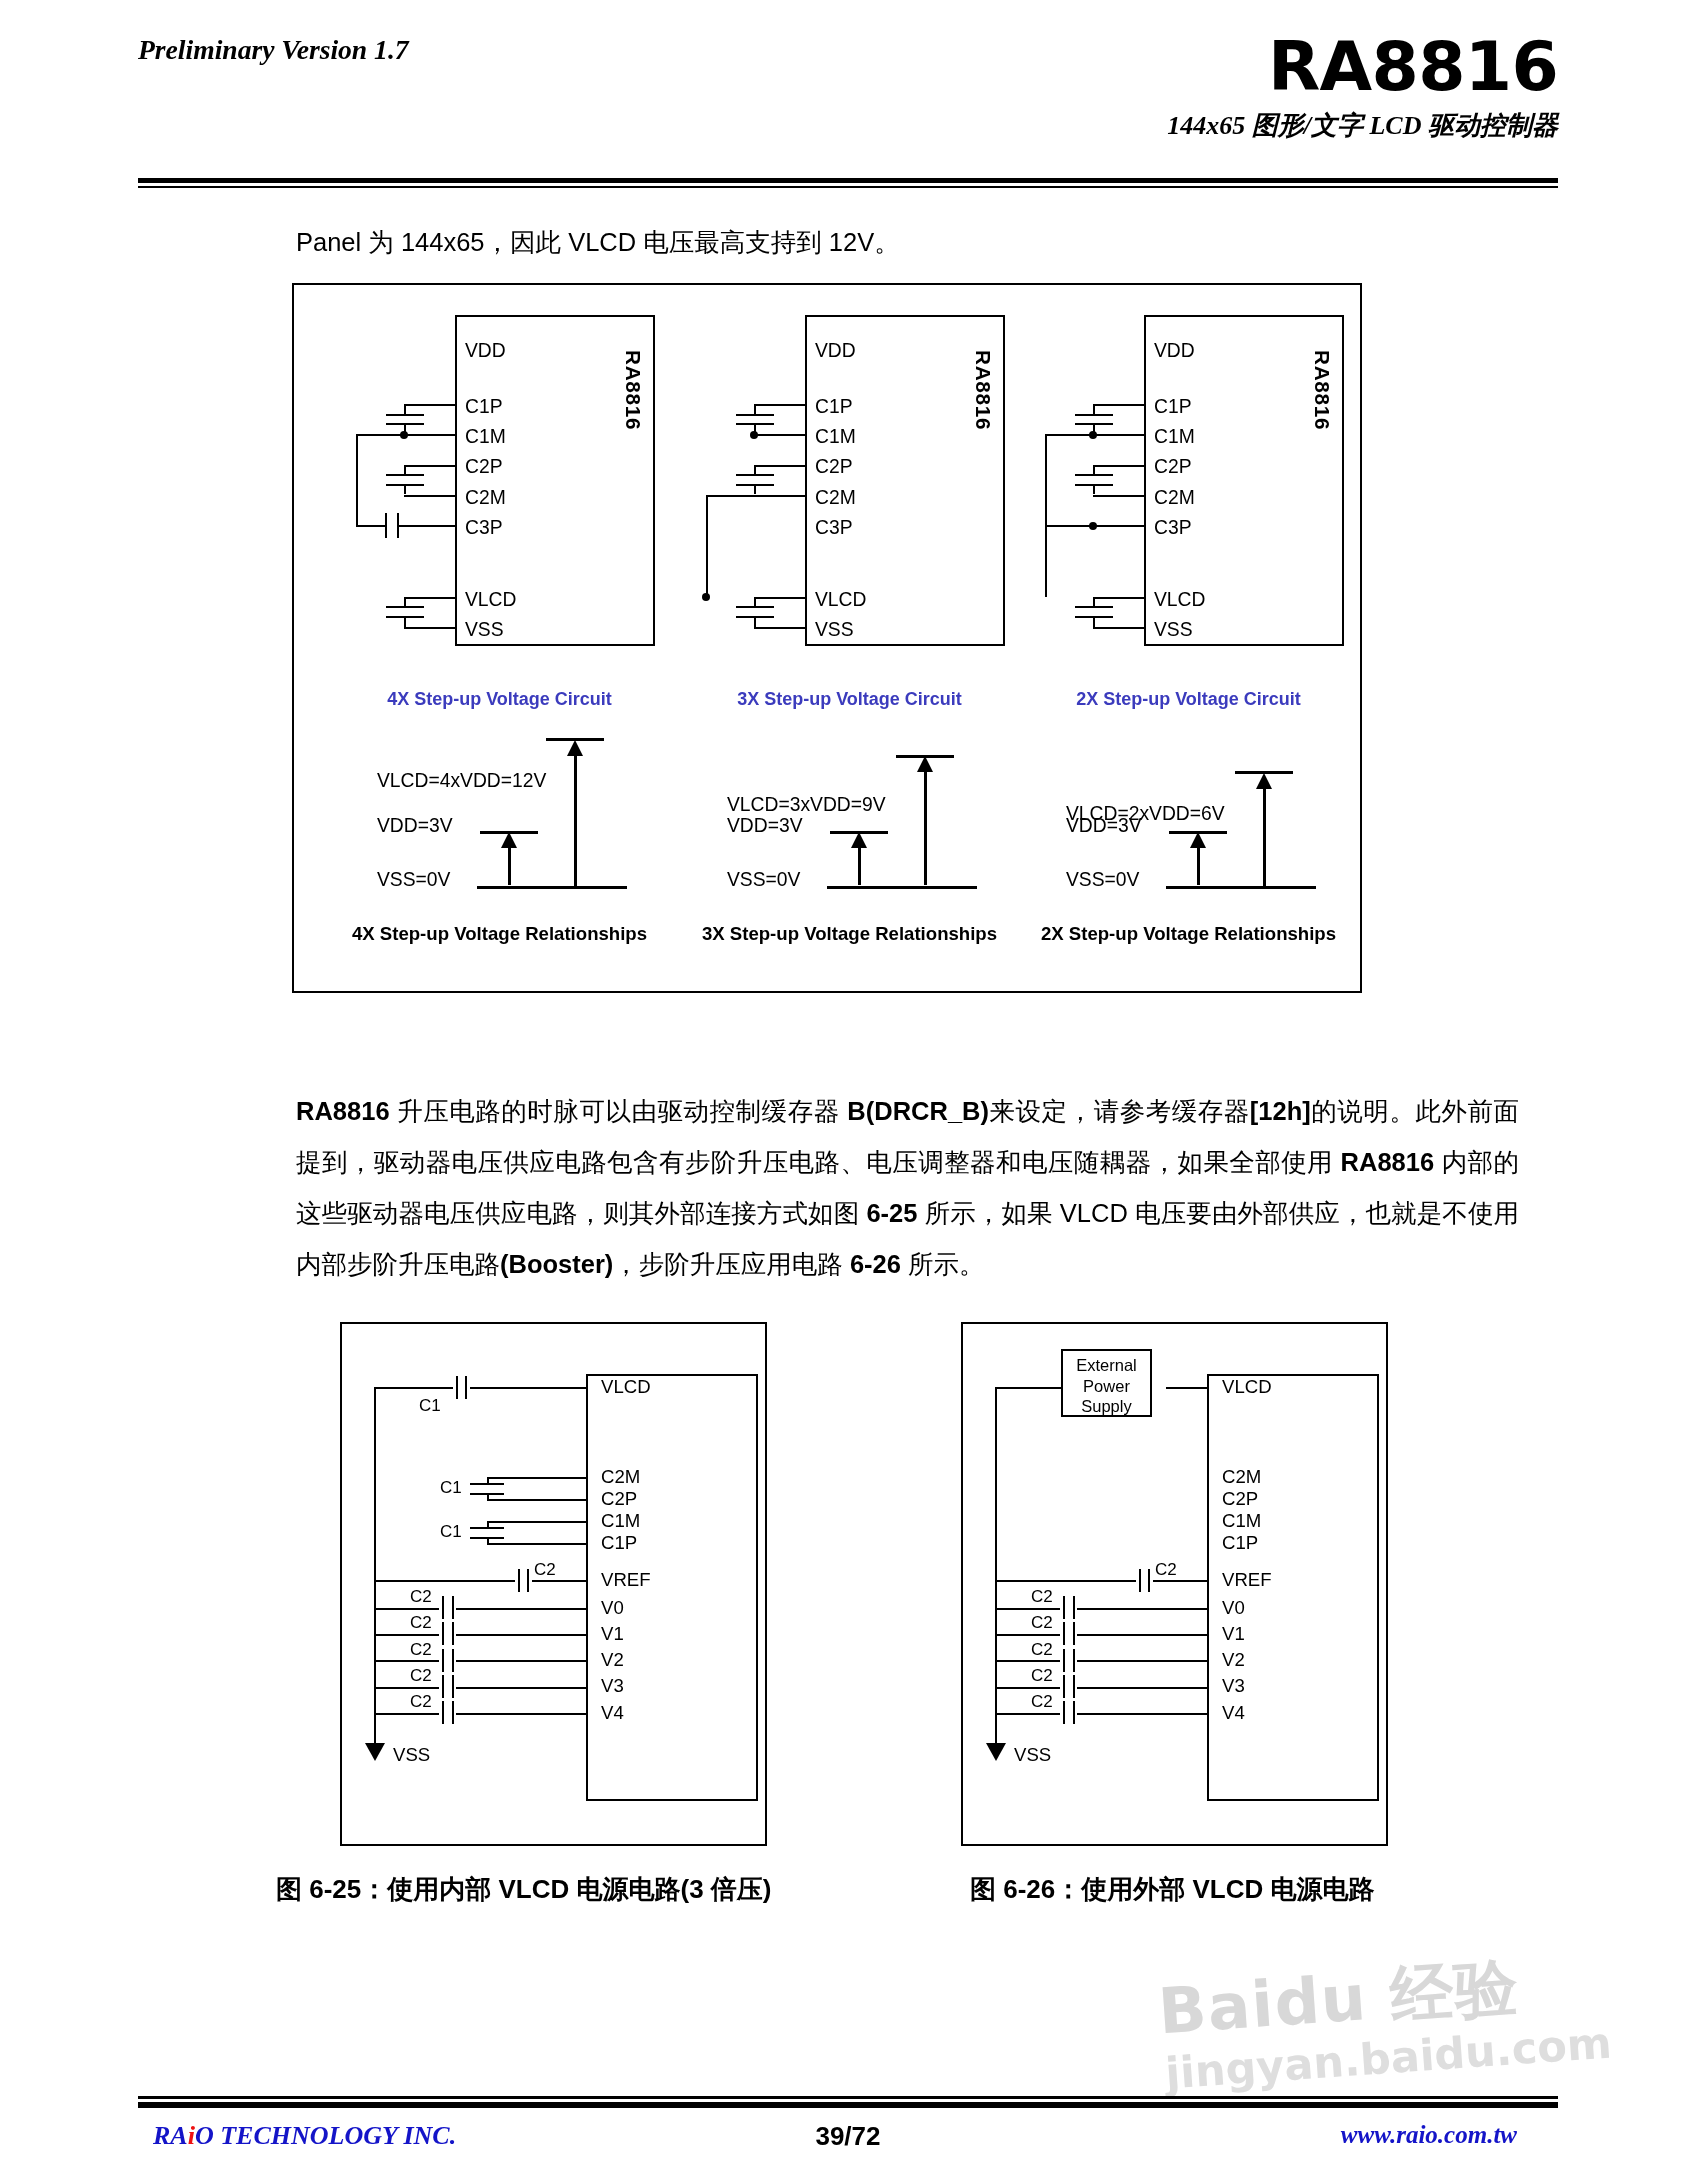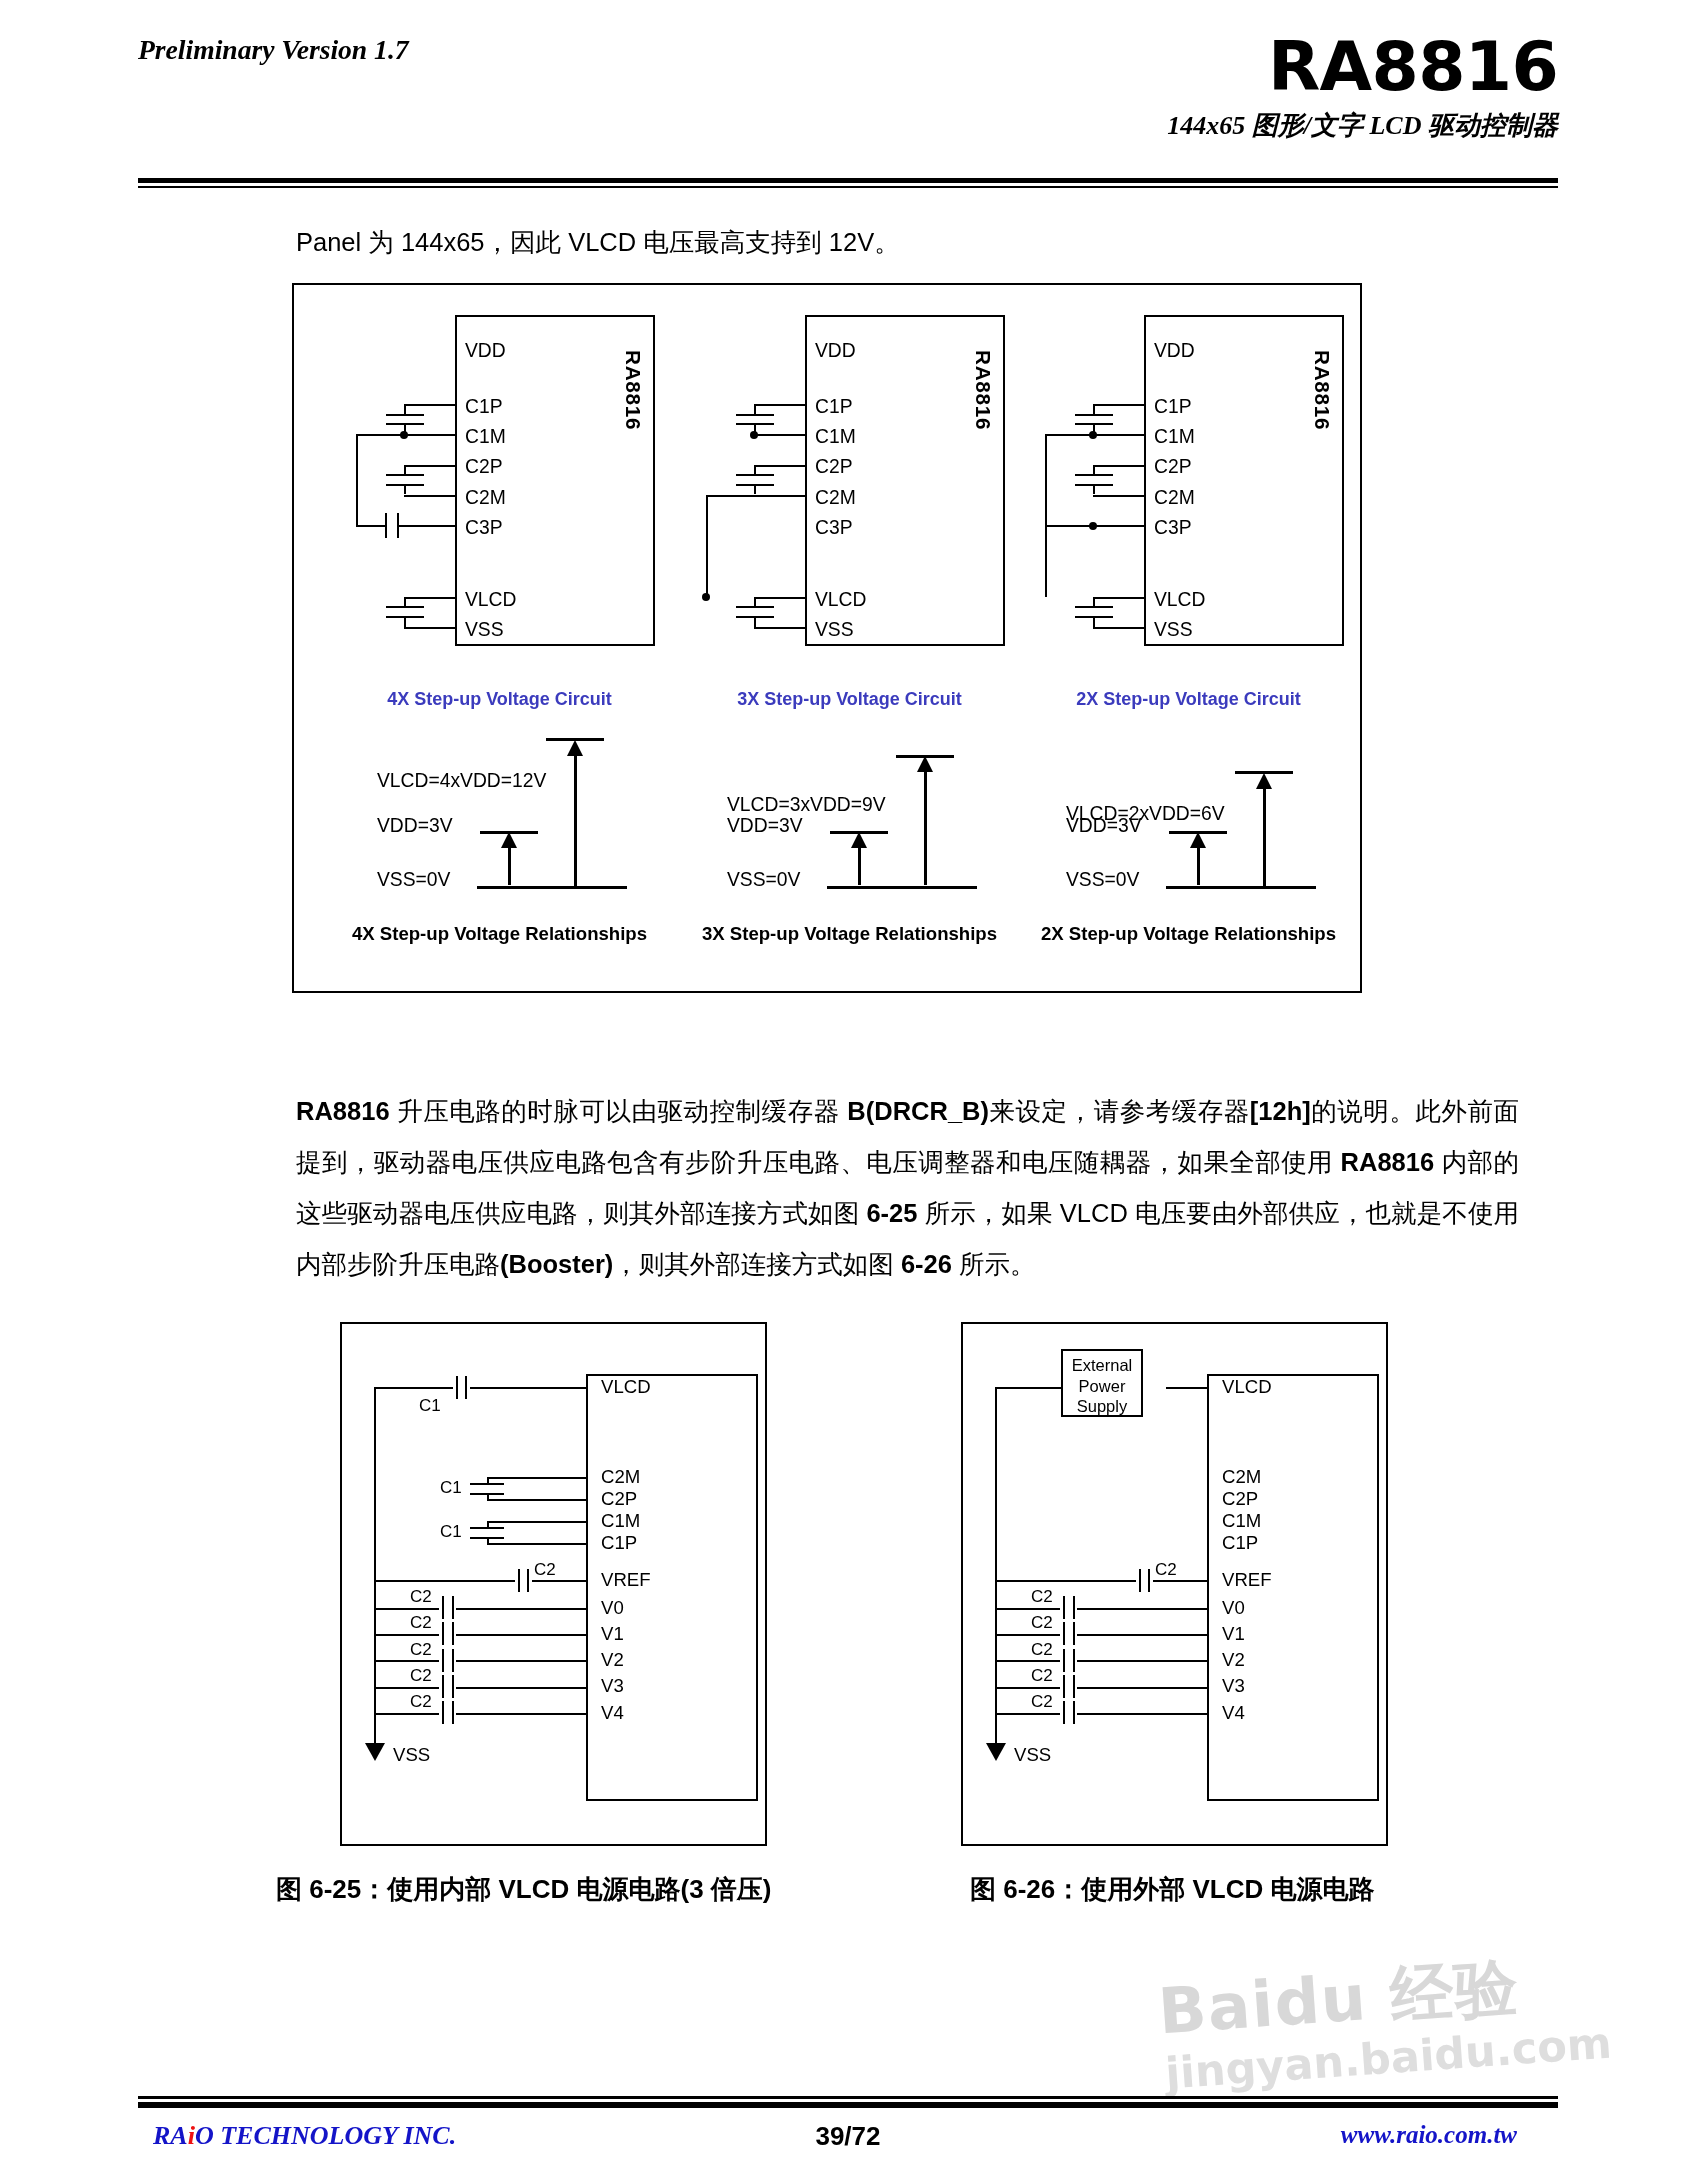--- a/index.html
+++ b/index.html
@@ -388,21 +388,21 @@
           <div class="vr-arrow" style="left: 247px; top: 62px; height: 101px;"></div>
           <div class="vr-head" style="left: 240px; top: 50px;"></div>
           <div class="vr-lbl" style="left: 50px; top: 80px;">VLCD=2xVDD=6V</div>
           <div class="vr-lbl" style="left: 50px; top: 92px;">VDD=3V</div>
           <div class="vr-lbl" style="left: 50px; top: 146px;">VSS=0V</div>
           <div class="vr-caption" style="left: 0px;">2X Step-up Voltage Relationships</div>
         </div>
       </div>
   </div>
 
-  <div class="para"><b>RA8816</b><span> 升压电路的时脉可以由驱动控制缓存器 </span><b>B(DRCR_B)</b><span>来设定，请参考缓存器</span><b>[12h]</b><span>的说明。此外前面提到，驱动器电压供应电路包含有步阶升压电路、电压调整器和电压随耦器，如果全部使用 </span><b>RA8816</b><span> 内部的这些驱动器电压供应电路，则其外部连接方式如图 </span><b>6-25</b><span> 所示，如果 VLCD 电压要由外部供应，也就是不使用内部步阶升压电路</span><b>(Booster)</b><span>，则其外部连接方式如图 </span><b>6-26</b><span> 所示。</span></div>
+  <div class="para"><b>RA8816</b><span> 升压电路的时脉可以由驱动控制缓存器 </span><b>B(DRCR_B)</b><span>来设定，请参考缓存器</span><b>[12h]</b><span>的说明。此外前面提到，驱动器电压供应电路包含有步阶升压电路、电压调整器和电压随耦器，如果全部使用 </span><b>RA8816</b><span> 内部的这些驱动器电压供应电路，则其外部连接方式如图 </span><b>6-25</b><span> 所示，如果 VLCD 电压要由外部供应，也就是不使用内部步阶升压电路</span><b>(Booster)</b><span>，步阶升压应用电路 </span><b>6-26</b><span> 所示。</span></div>
 
   <div class="fig-box fig25" id="fig25">
       <div class="f-chip" style="left: 244px; top: 50px; width: 172px; height: 427px;"></div>
       <div class="f-pin" style="left: 259px; top: 52px;">VLCD</div>
       <div class="f-pin" style="left: 259px; top: 142px;">C2M</div>
       <div class="f-pin" style="left: 259px; top: 164px;">C2P</div>
       <div class="f-pin" style="left: 259px; top: 186px;">C1M</div>
       <div class="f-pin" style="left: 259px; top: 208px;">C1P</div>
       <div class="f-pin" style="left: 259px; top: 245px;">VREF</div>
       <div class="f-pin" style="left: 259px; top: 273px;">V0</div>
@@ -471,21 +471,21 @@
       <div class="f-pin" style="left: 259px; top: 142px;">C2M</div>
       <div class="f-pin" style="left: 259px; top: 164px;">C2P</div>
       <div class="f-pin" style="left: 259px; top: 186px;">C1M</div>
       <div class="f-pin" style="left: 259px; top: 208px;">C1P</div>
       <div class="f-pin" style="left: 259px; top: 245px;">VREF</div>
       <div class="f-pin" style="left: 259px; top: 273px;">V0</div>
       <div class="f-pin" style="left: 259px; top: 299px;">V1</div>
       <div class="f-pin" style="left: 259px; top: 325px;">V2</div>
       <div class="f-pin" style="left: 259px; top: 351px;">V3</div>
       <div class="f-pin" style="left: 259px; top: 378px;">V4</div>
-      <div class="extps" style="left: 98px; top: 25px; width: 82px; height: 68px;">
+      <div class="extps" style="left: 98px; top: 25px; width: 91px; height: 68px;">
         <div>External</div>
         <div>Power</div>
         <div>Supply</div>
       </div>
       <div class="wire h" style="left: 32px; top: 63px; width: 66px;"></div>
       <div class="wire h" style="left: 203px; top: 63px; width: 41px;"></div>
       <div class="wire h" style="left: 32px; top: 256px; width: 141px;"></div>
       <div class="wire v" style="left: 176px; top: 245px; height: 23.4px;"></div>
       <div class="wire v" style="left: 185px; top: 245px; height: 23.4px;"></div>
       <div class="wire h" style="left: 190px; top: 256px; width: 54px;"></div>

